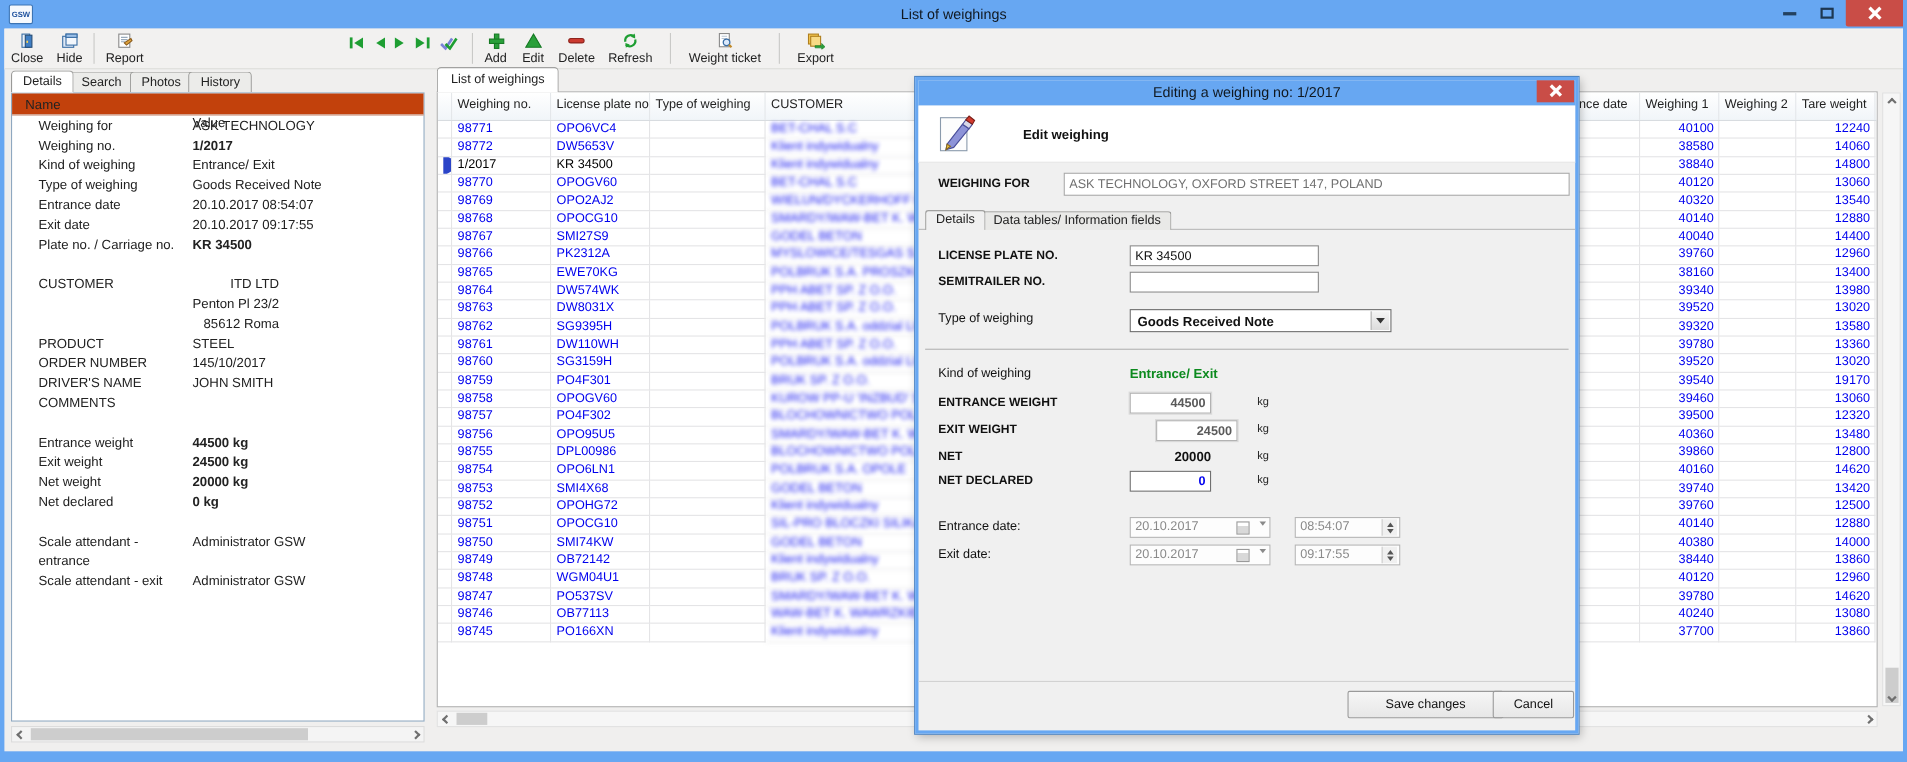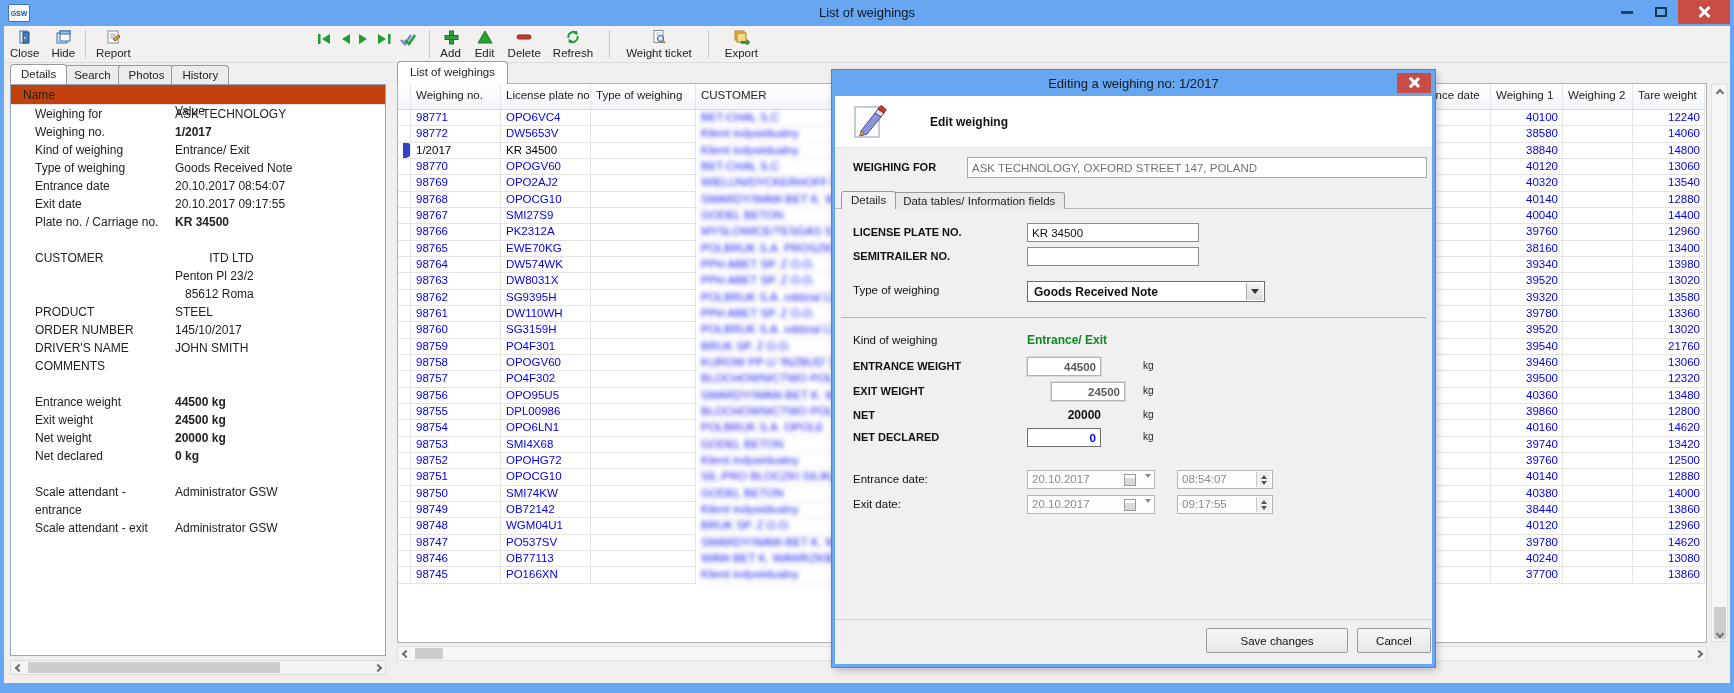--- a/index.html
+++ b/index.html
@@ -138,21 +138,21 @@
     background:linear-gradient(#fff 30%, #d9d9d9 30%); }
   .dd-sm { position:absolute; right:3px; top:7px; }
   .spin { position:absolute; right:2px; top:1px; width:14px; height:15px; display:flex; flex-direction:column;
     align-items:center; justify-content:center; gap:2px; background:#f0f0f0; border-left:1px solid #ccc; }
   .sp-u { width:0;height:0;border-left:3px solid transparent;border-right:3px solid transparent;border-bottom:4px solid #555; }
   .sp-d { width:0;height:0;border-left:3px solid transparent;border-right:3px solid transparent;border-top:4px solid #555; }
   .dlg-footer { position:absolute; left:0; bottom:0; width:100%; height:45px; border-top:1px solid #d2d2d2; }
   .btn { position:absolute; top:8px; height:25px; background:linear-gradient(#f6f6f6,#e7e7e7);
     border:1px solid #9a9a9a; border-radius:2px; font-size:11.5px; color:#111;
     display:flex; align-items:center; justify-content:center; font-family:inherit; }
-  .btn.save { left:371px; width:142px; } .btn.cancel { left:522px; width:74px; }
+  .btn.save { left:390px; width:142px; } .btn.cancel { left:522px; width:74px; }
 </style>
 </head>
 <body>
 
 <div class="screen">
 
   <div class="titlebar">
     <div class="app-logo">GSW</div>
     <div class="title">List of weighings</div>
     <div class="win-btns">
@@ -580,21 +580,21 @@
           </div>
           <div class="grow">
             <span class="gc col-mk"></span>
             <span class="gc col-no">98759</span>
             <span class="gc col-pl">PO4F301</span>
             <span class="gc col-ty"></span>
             <span class="gc col-cu blurtxt">BRUK SP. Z O.O.</span>
             <span class="gc col-da"></span>
             <span class="gc col-w1 num">39540</span>
             <span class="gc col-w2 num"></span>
-            <span class="gc col-tw num">21760</span>
+            <span class="gc col-tw num">19170</span>
           </div>
           <div class="grow">
             <span class="gc col-mk"></span>
             <span class="gc col-no">98758</span>
             <span class="gc col-pl">OPOGV60</span>
             <span class="gc col-ty"></span>
             <span class="gc col-cu blurtxt">KUROW PP-U 'INZBUD' SP.</span>
             <span class="gc col-da"></span>
             <span class="gc col-w1 num">39460</span>
             <span class="gc col-w2 num"></span>

